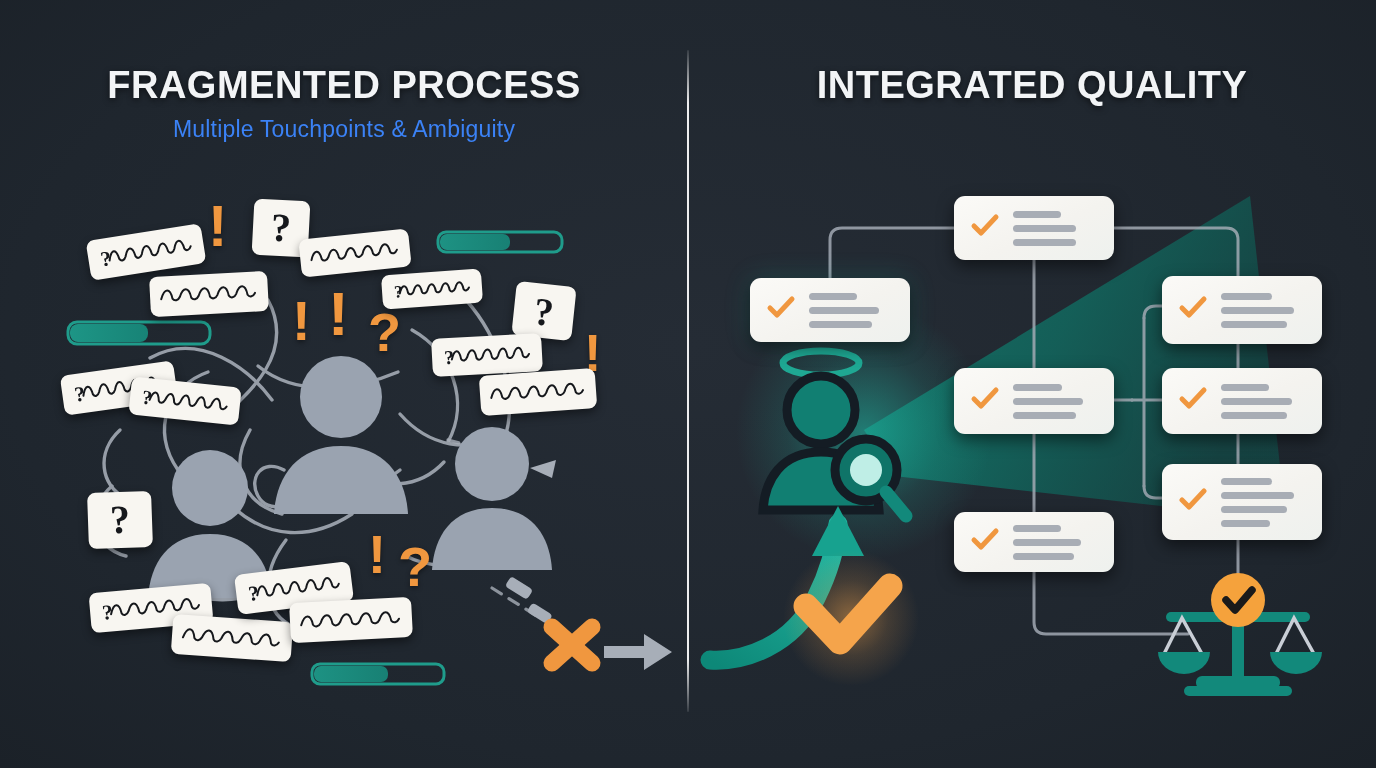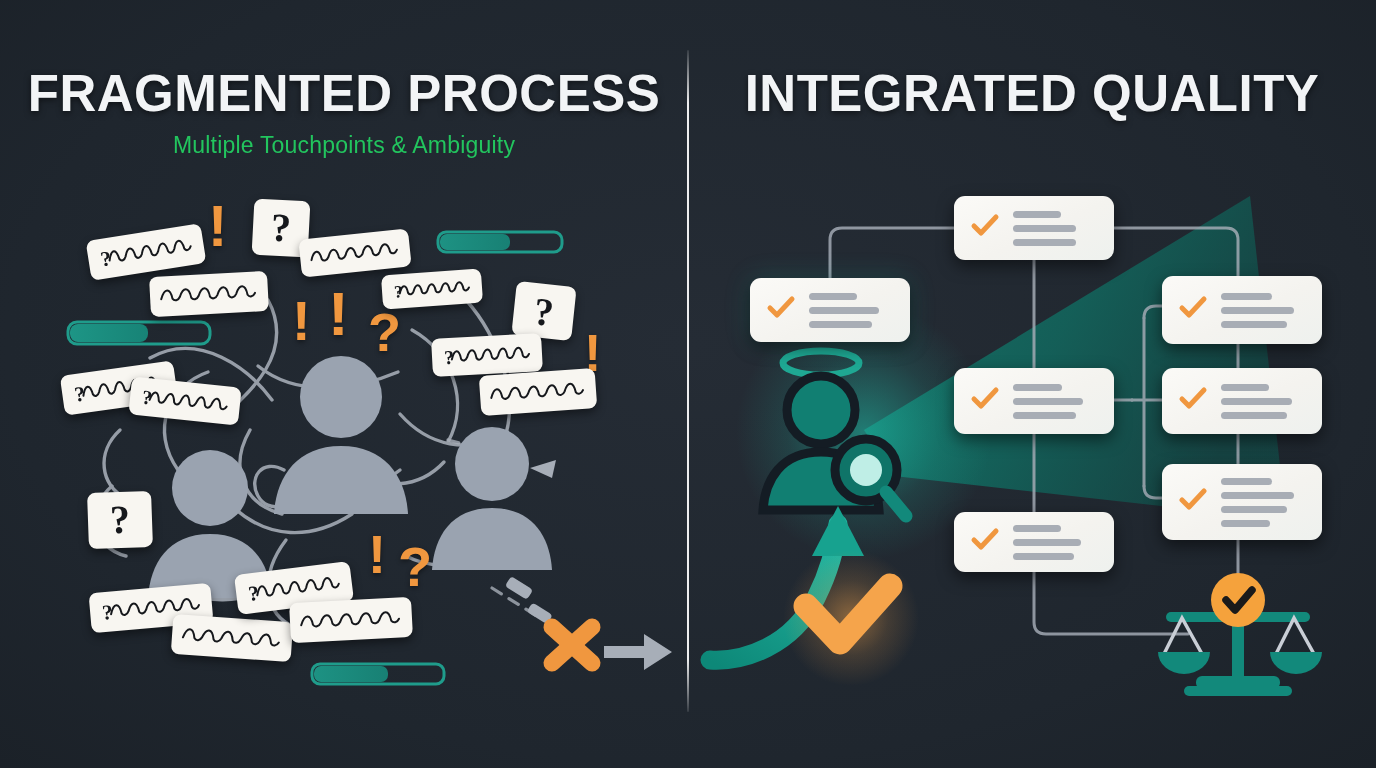--- a/index.html
+++ b/index.html
@@ -25,27 +25,27 @@
   .panel-right{ left:688px; width:688px; }
 
   .divider{
     position:absolute; left:687px; top:50px;
     width:2px; height:662px;
     background:linear-gradient(to bottom, rgba(255,255,255,.10), rgba(255,255,255,.92) 8%, rgba(255,255,255,.92) 92%, rgba(255,255,255,.10));
     border-radius:2px;
     z-index:40;
   }
   .h-title{
-    font-size:51px; font-weight:bold; letter-spacing:.5px;
+    font-size:38px; font-weight:bold; letter-spacing:.5px;
     color:#f2f4f6; text-shadow:0 2px 6px rgba(0,0,0,.55);
     white-space:nowrap;
   }
   .h-sub{
     margin-top:9px; font-size:23px; font-weight:400;
-    color:#22c55e; letter-spacing:.2px; white-space:nowrap;
+    color:#3b82f6; letter-spacing:.2px; white-space:nowrap;
   }
   .left-head{ position:absolute; top:64px; left:0; width:688px; text-align:center; z-index:30;}
   .right-head{ position:absolute; top:64px; left:688px; width:688px; text-align:center; z-index:30;}
 
   svg.layer{ position:absolute; left:0; top:0; width:688px; height:768px; overflow:visible; }
   svg.layerR{ position:absolute; left:0; top:0; width:688px; height:768px; overflow:visible; }
 
   
   .note{
     position:absolute;

